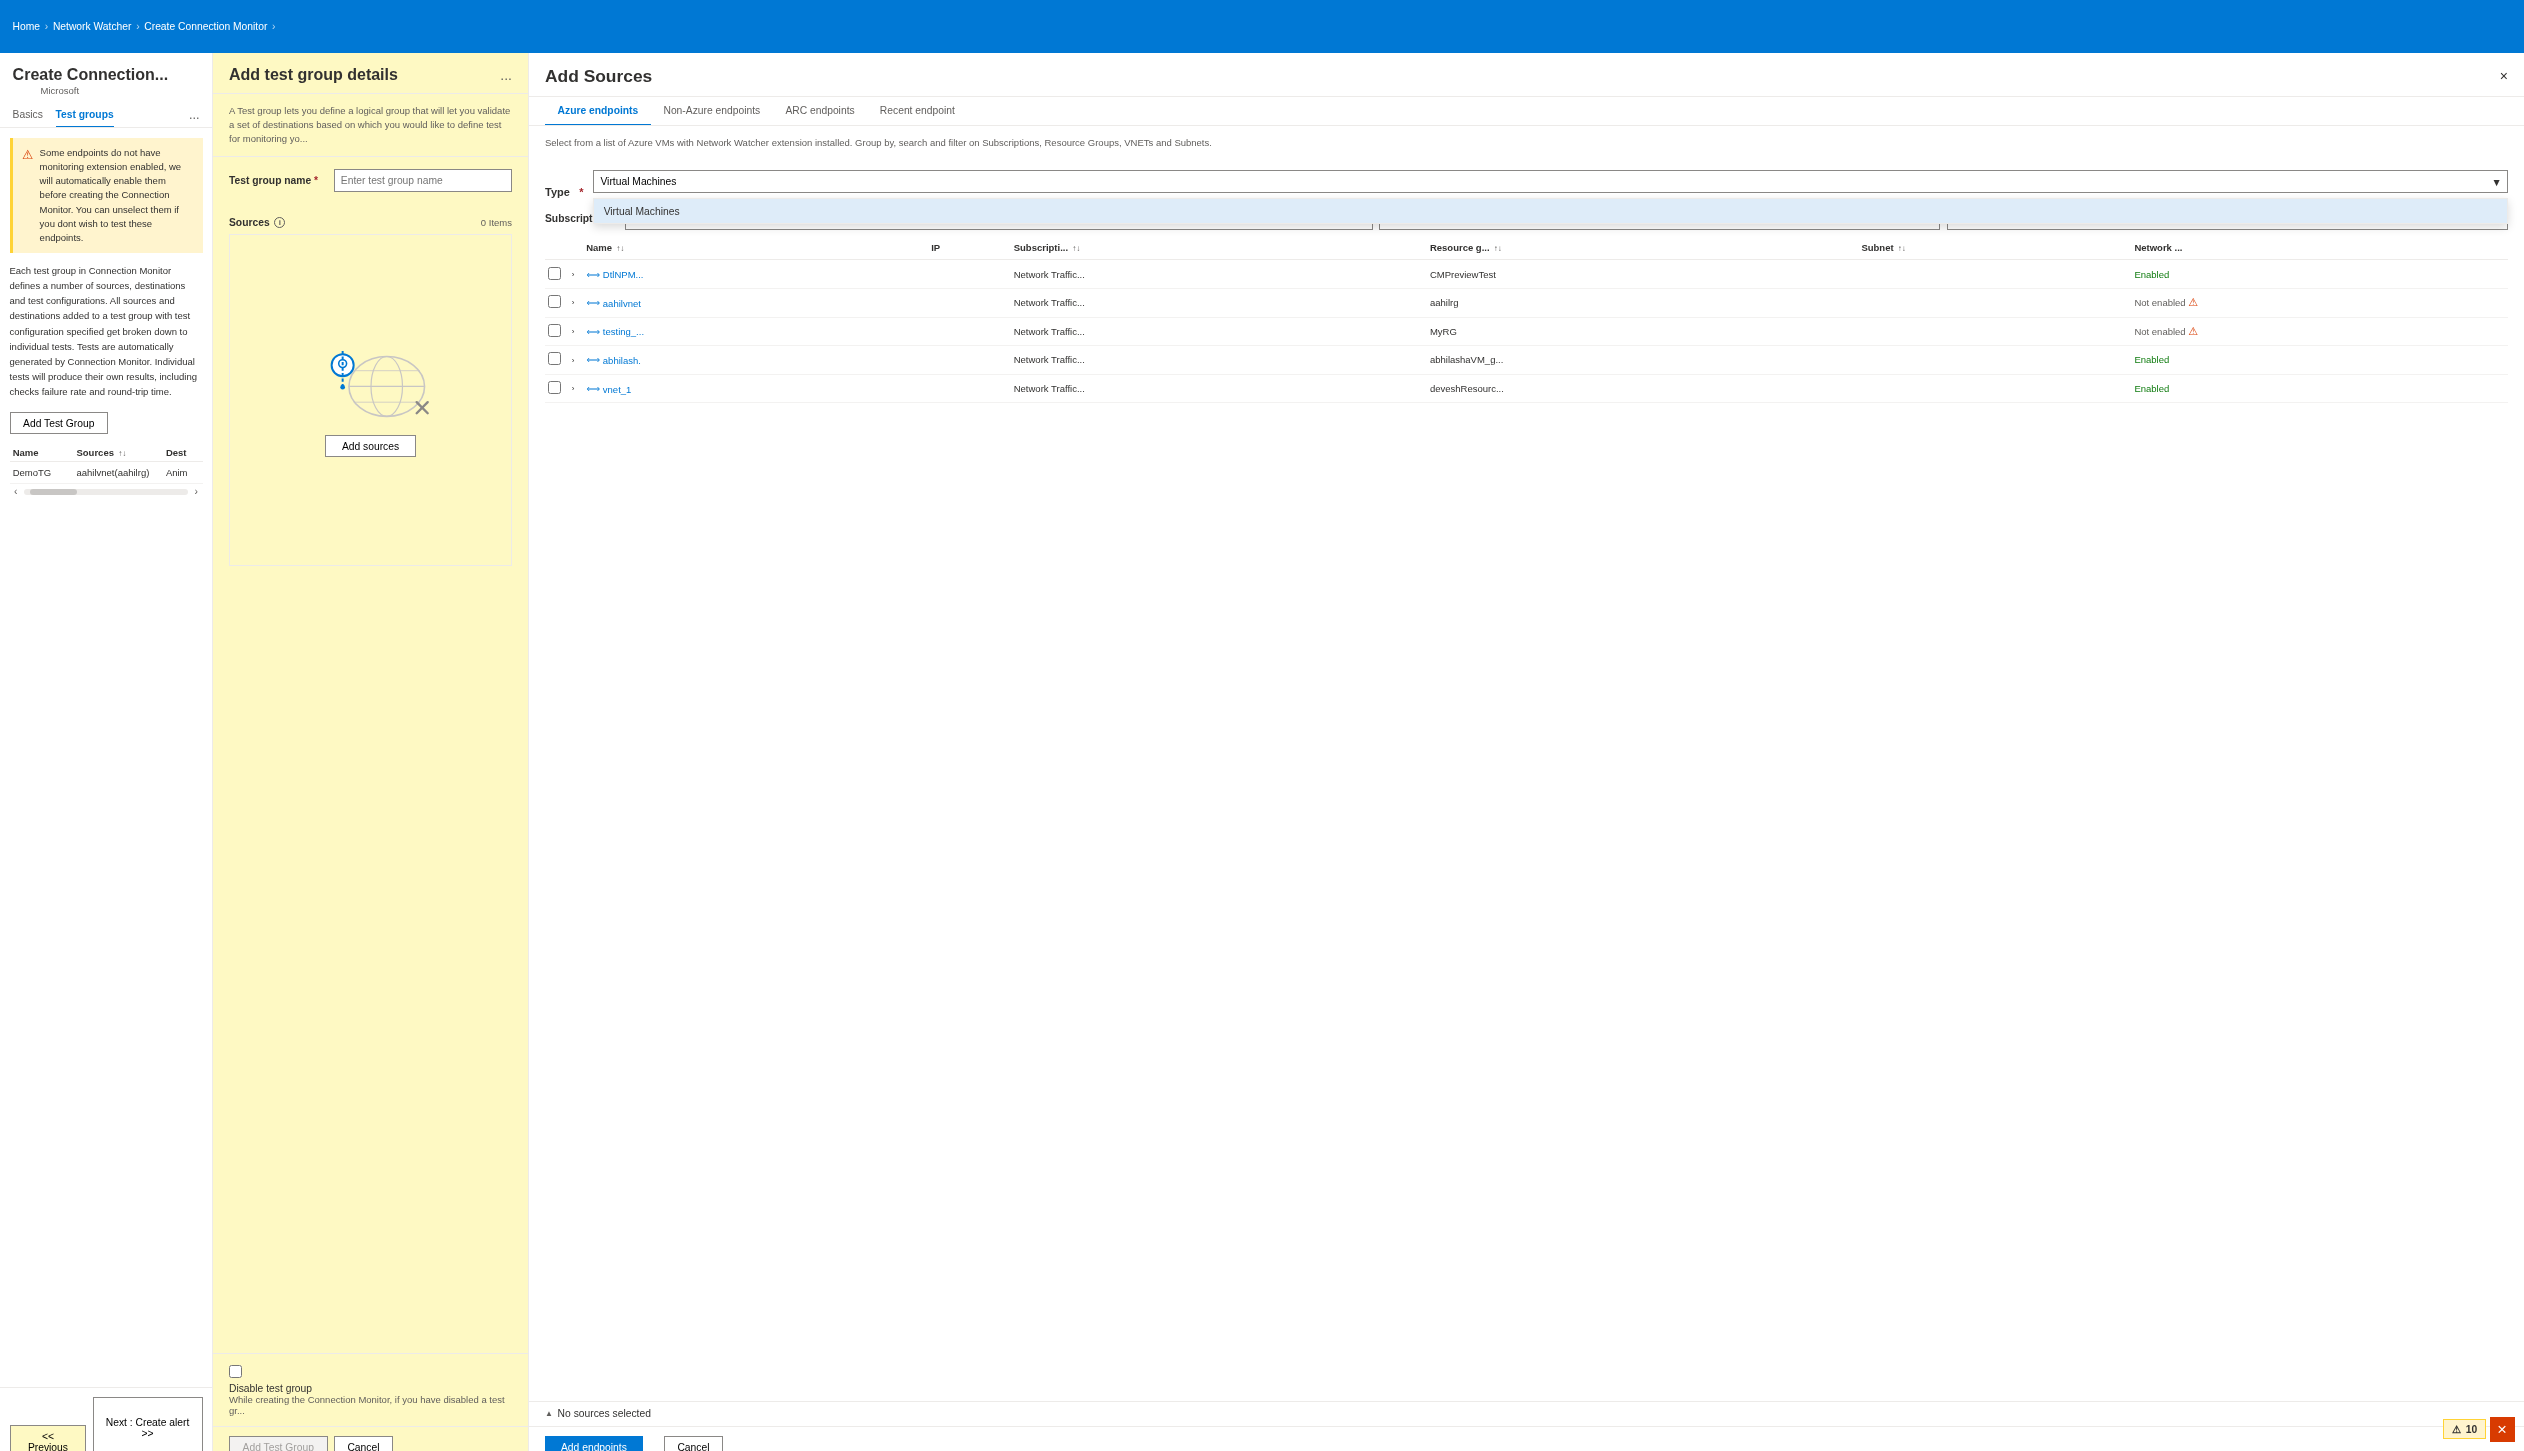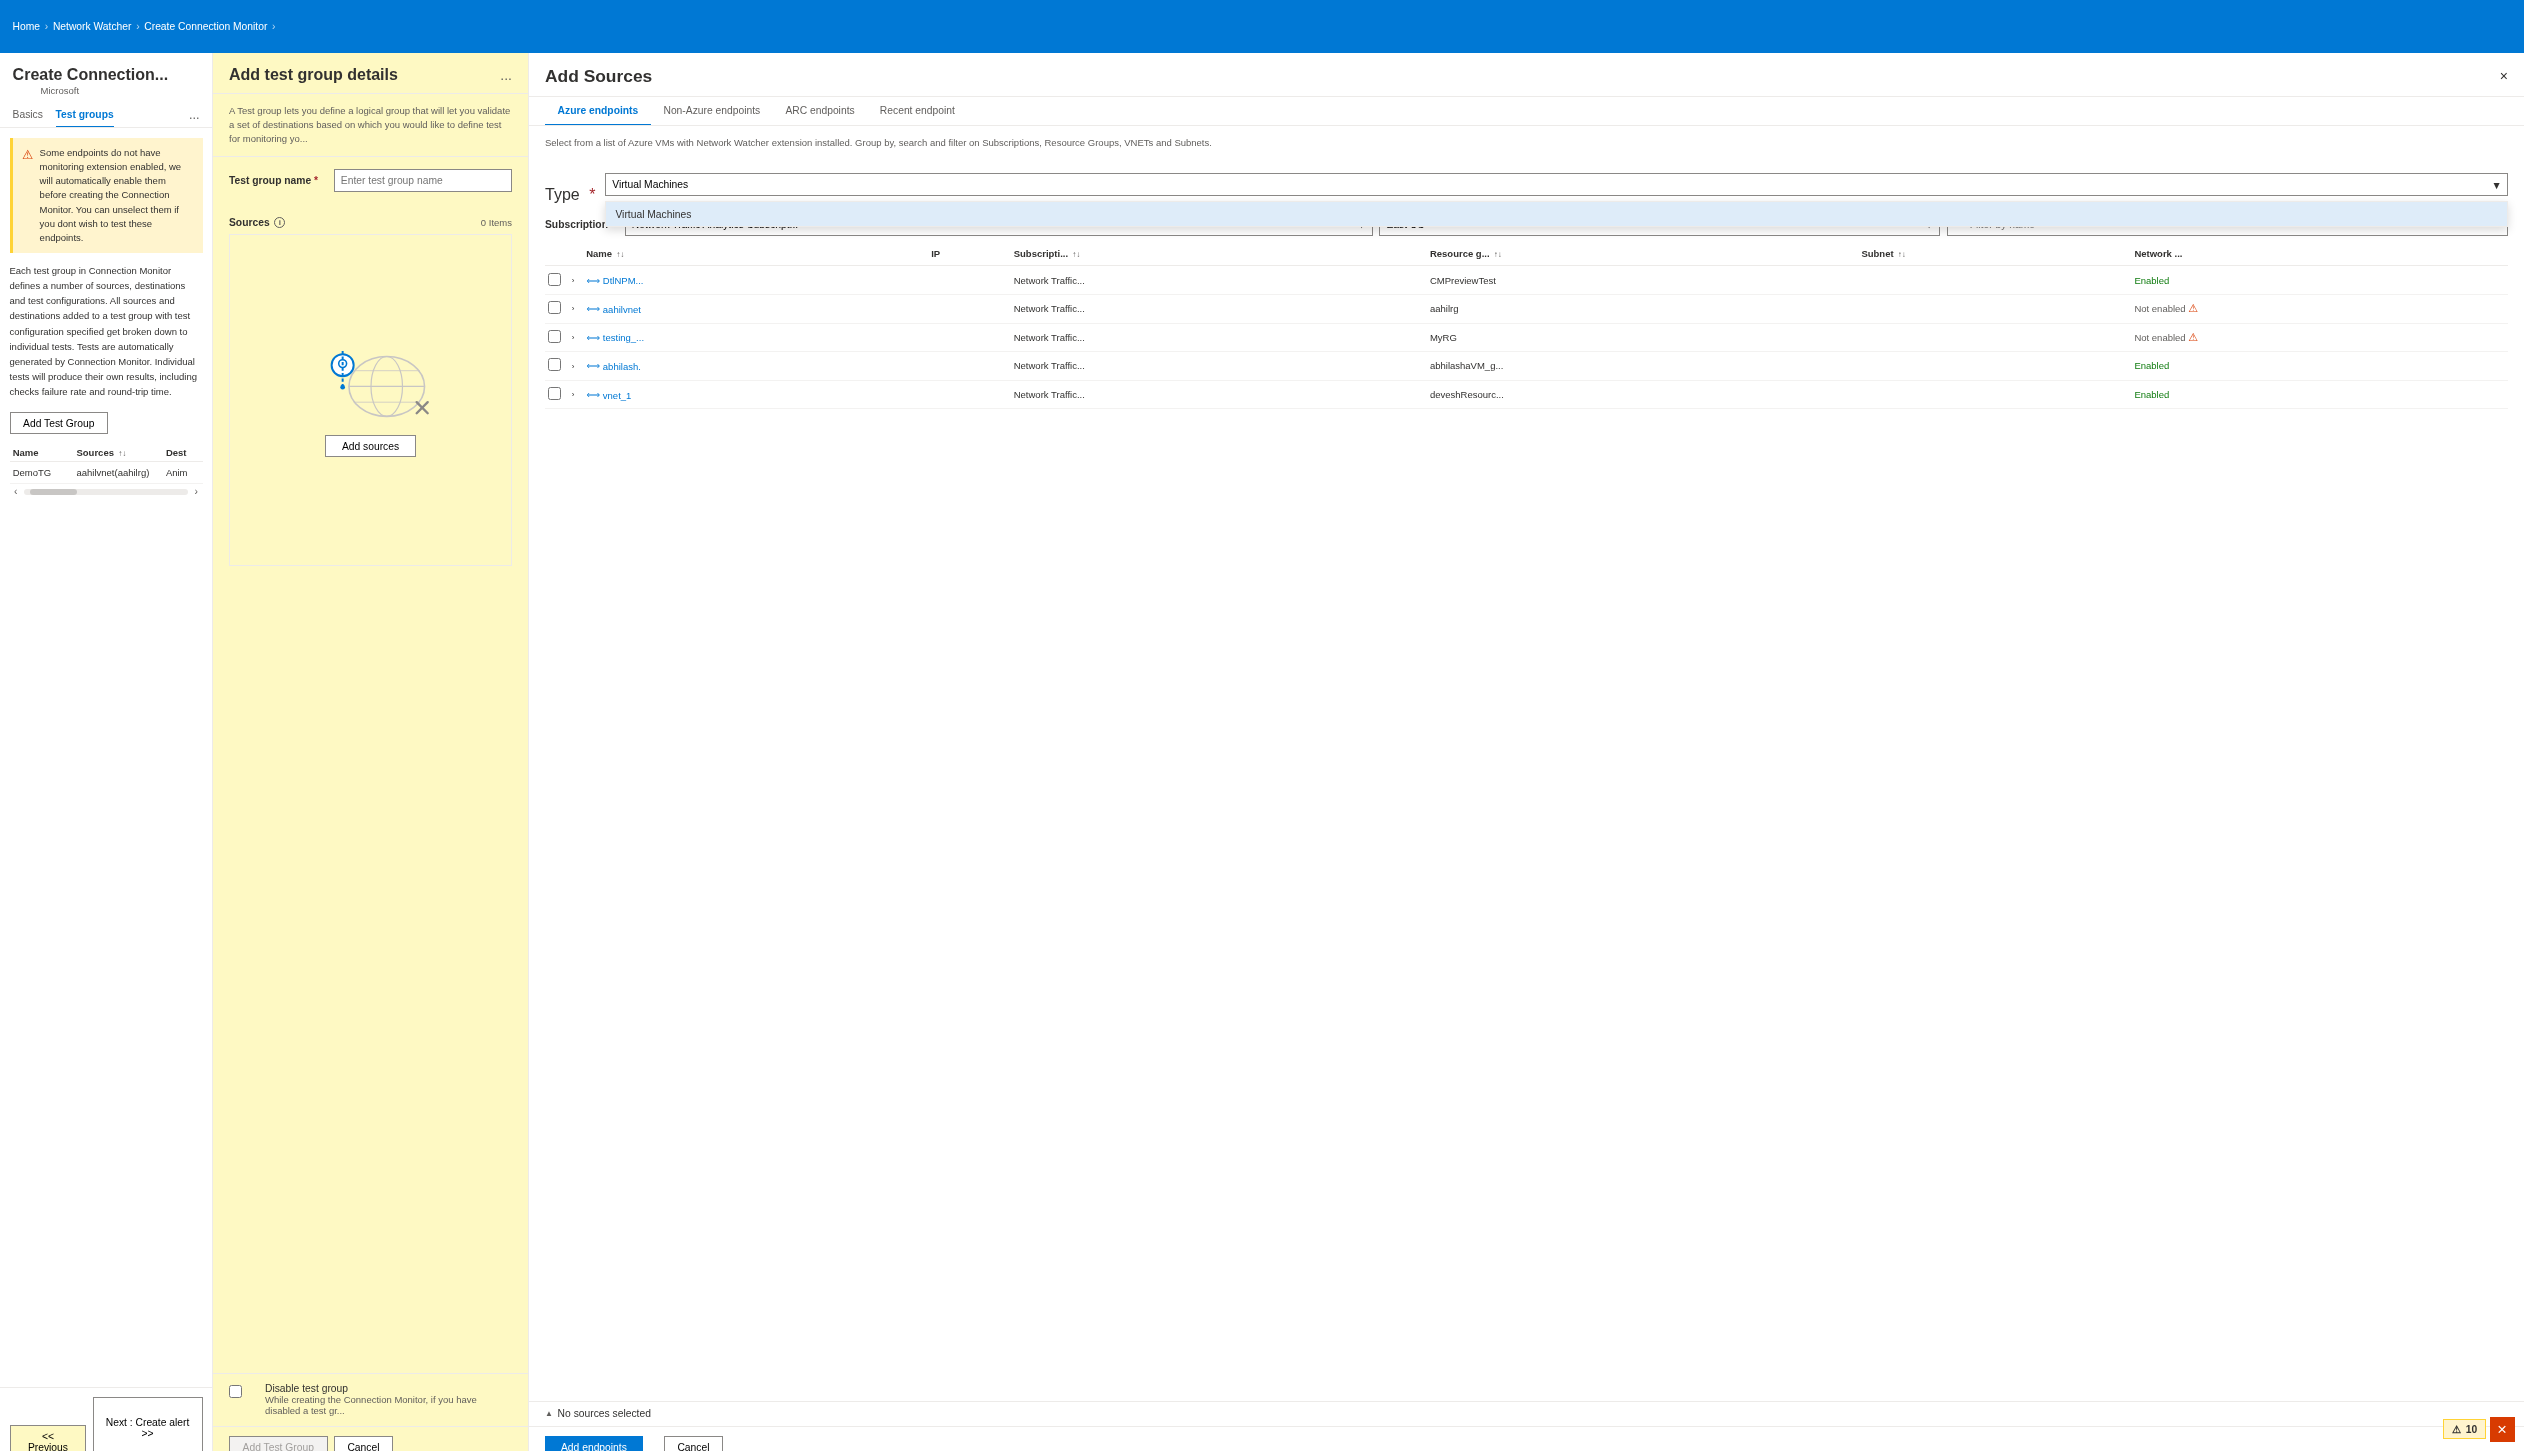--- a/index.html
+++ b/index.html
@@ -273,21 +273,22 @@
       font-size: 10.3px;
       cursor: pointer;
     }
     .middle-footer {
       padding: 9.5px 16px;
       border-top: 0.8px solid #edebe9;
     }
     .disable-row {
       display: flex;
       align-items: flex-start;
-      gap: 23px;
+      gap: 5px;
+      flex-direction: column;
     }
     .disable-checkbox { margin-top: 1.6px; cursor: pointer; }
     .disable-label-group {}
     .disable-title { font-size: 10.3px; }
     .disable-desc { font-size: 9.5px; color: #605e5c; }
     .middle-action-footer {
       padding: 9.5px 16px;
       display: flex;
       gap: 6.3px;
       border-top: 0.8px solid #edebe9;
@@ -358,21 +359,21 @@
       font-size: 9.5px;
       color: #605e5c;
       line-height: 1.5;
     }
     .filter-row {
       padding: 6.3px 16px;
       display: flex;
       align-items: center;
       gap: 9.5px;
     }
-    .filter-label { font-size: 16px; font-weight: 400; white-space: nowrap; margin-top: 20px; }
+    .filter-label { font-size: 11px; font-weight: 700; white-space: nowrap; margin-top: 20px; }
     .type-select-wrapper {
       position: relative;
       flex: 1;
     }
     .type-select {
       width: 100%;
       border: 0.8px solid #8a8886;
       padding: 4.7px 25px 4.7px 6.3px;
       font-size: 10.3px;
       background: white;

